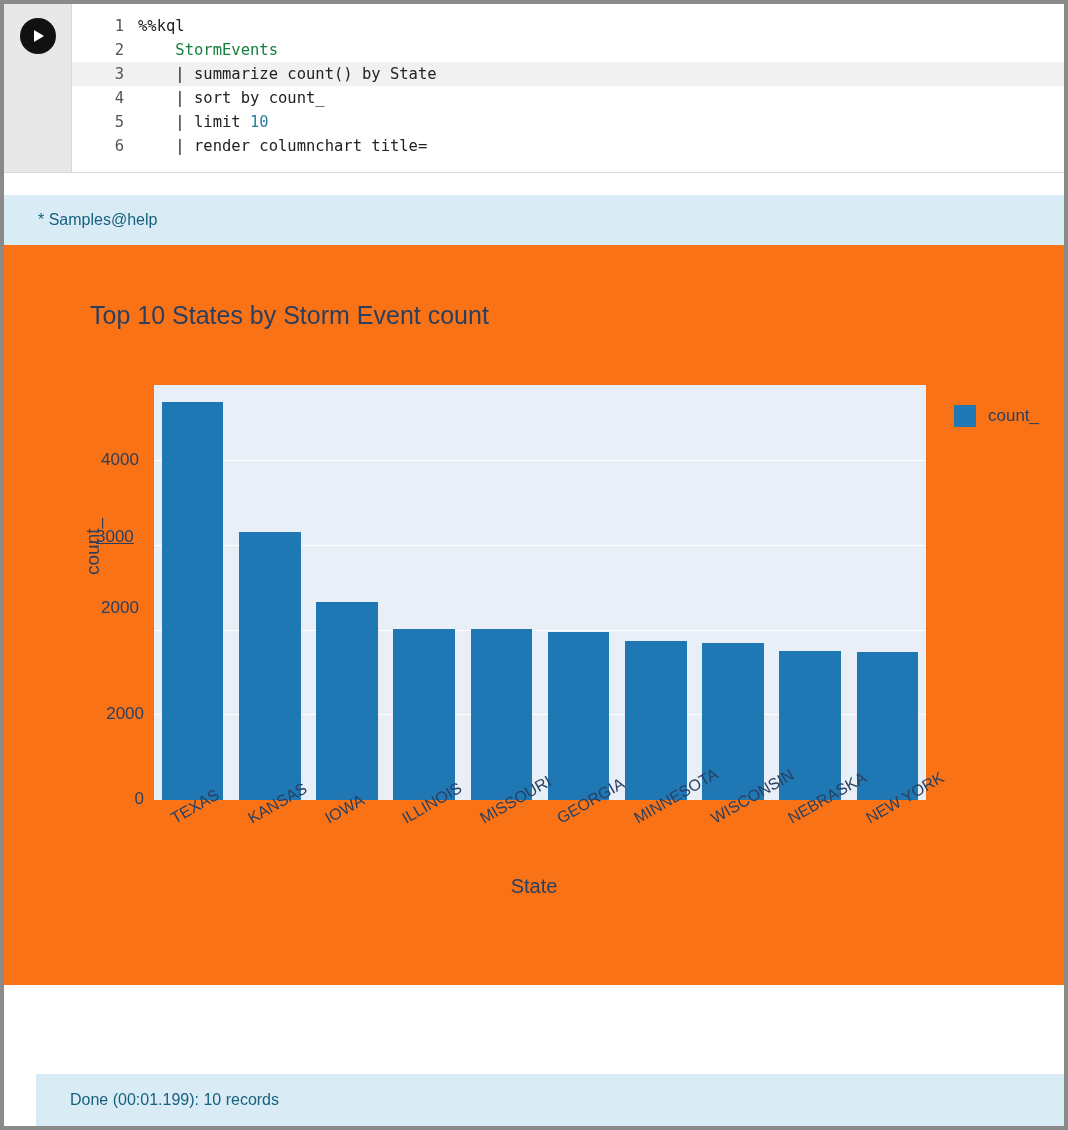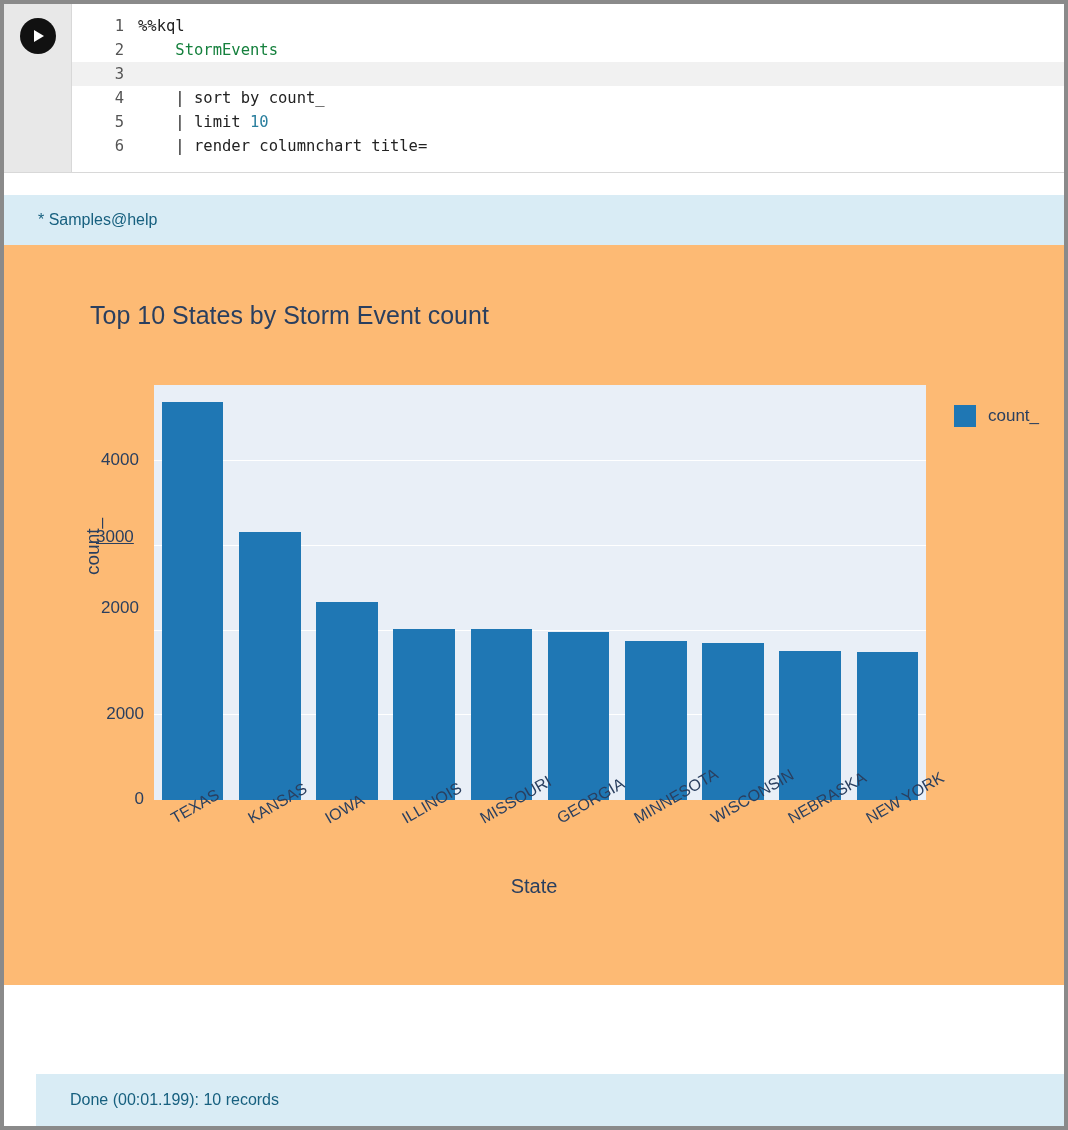--- a/index.html
+++ b/index.html
@@ -81,21 +81,21 @@
 
   
   .spacer { height: 22px; background:#ffffff; }
   .banner {
     background: #d9ecf5;
     color: #17607f;
     font-size: 16px;
     padding: 16px 34px;
   }
   .chart-wrap {
-    background: #fdba74;
+    background: #f97316;
     position: relative;
     height: 740px;
   }
   .chart-title {
     position: absolute;
     left: 86px;
     top: 56px;
     font-size: 25px;
     color: #2a3f5f;
     font-family: "Liberation Sans", sans-serif;
@@ -193,21 +193,21 @@
     <div class="run-gutter">
       <div class="run-btn">
         <svg width="16" height="16" viewBox="0 0 16 16">
           <polygon points="4,2 14,8 4,14" fill="#ffffff"></polygon>
         </svg>
       </div>
     </div>
     <div class="code-area" id="code-area">
         <div class="code-line"><span class="ln">1</span><span class="ct">%%kql</span></div>
         <div class="code-line"><span class="ln">2</span><span class="kw">    StormEvents</span></div>
-        <div class="code-line highlight"><span class="ln">3</span></div>
+        <div class="code-line highlight"><span class="ln">3</span><span class="ct">    | summarize count() by State</span></div>
         <div class="code-line"><span class="ln">4</span><span class="ct">    | sort by count_</span></div>
         <div class="code-line"><span class="ln">5</span><span class="ct">    | limit </span><span class="num">10</span></div>
         <div class="code-line"><span class="ln">6</span><span class="ct">    | render columnchart title=</span></div>
       </div>
   </div>
 
   <div class="spacer"></div>
 
   <div class="banner">* Samples@help</div>
 

